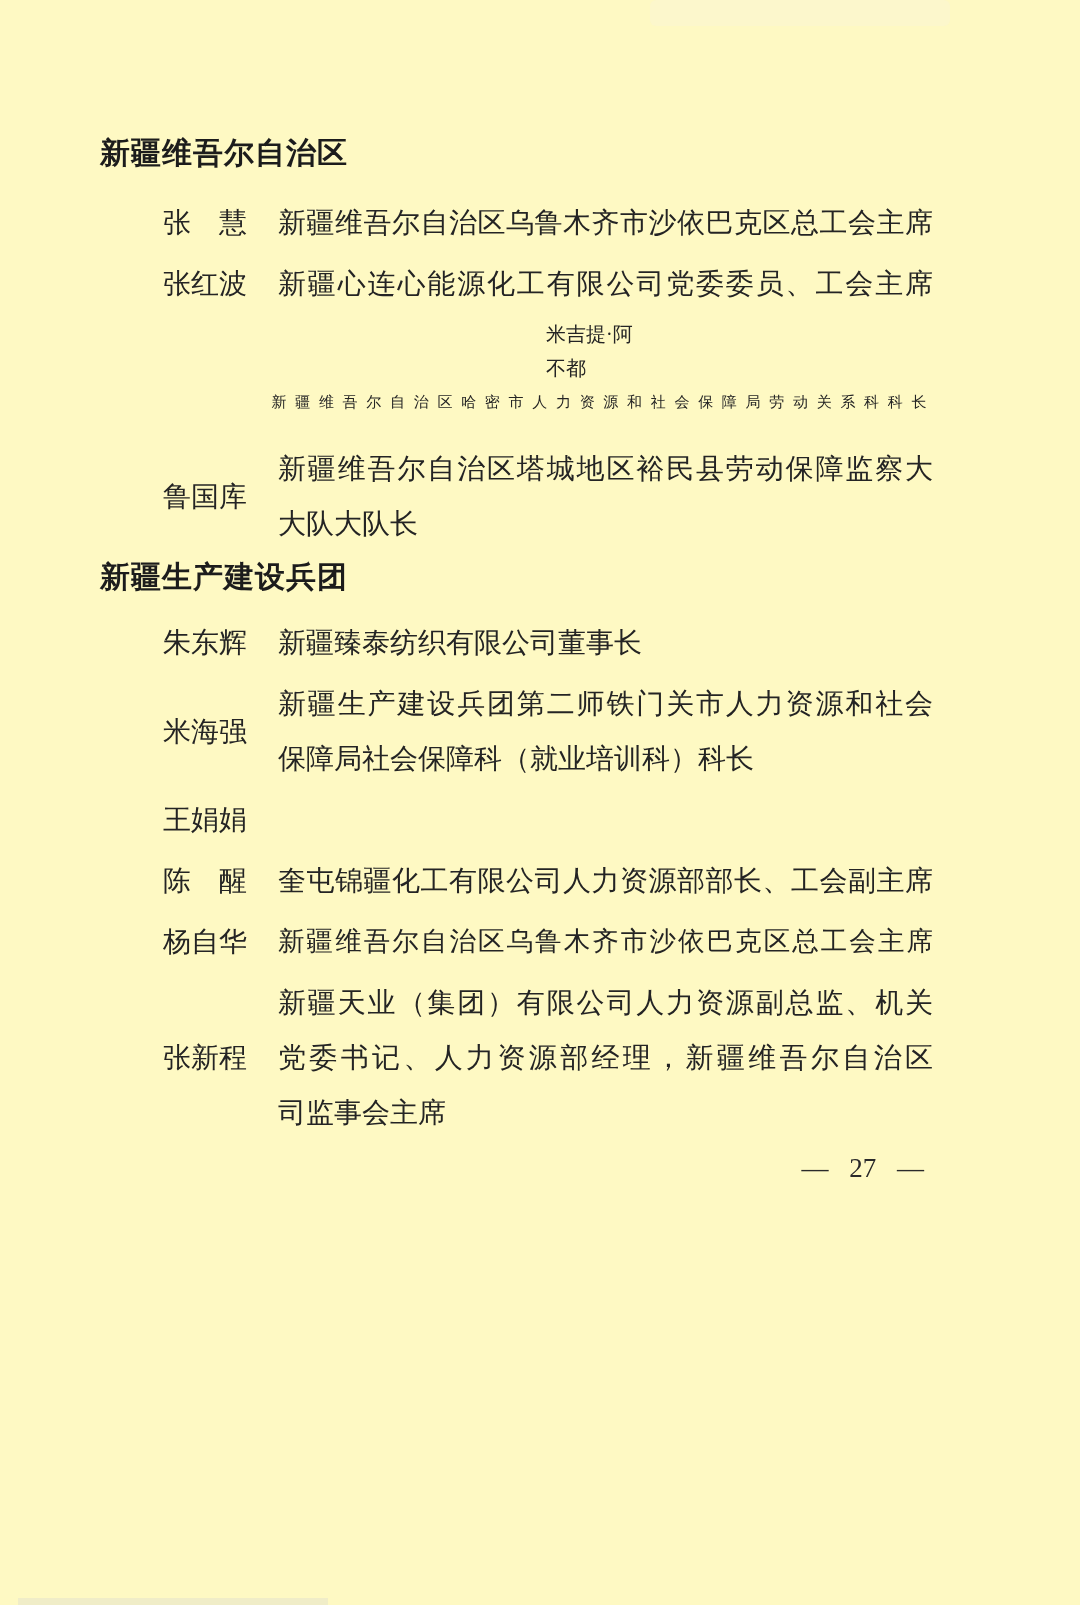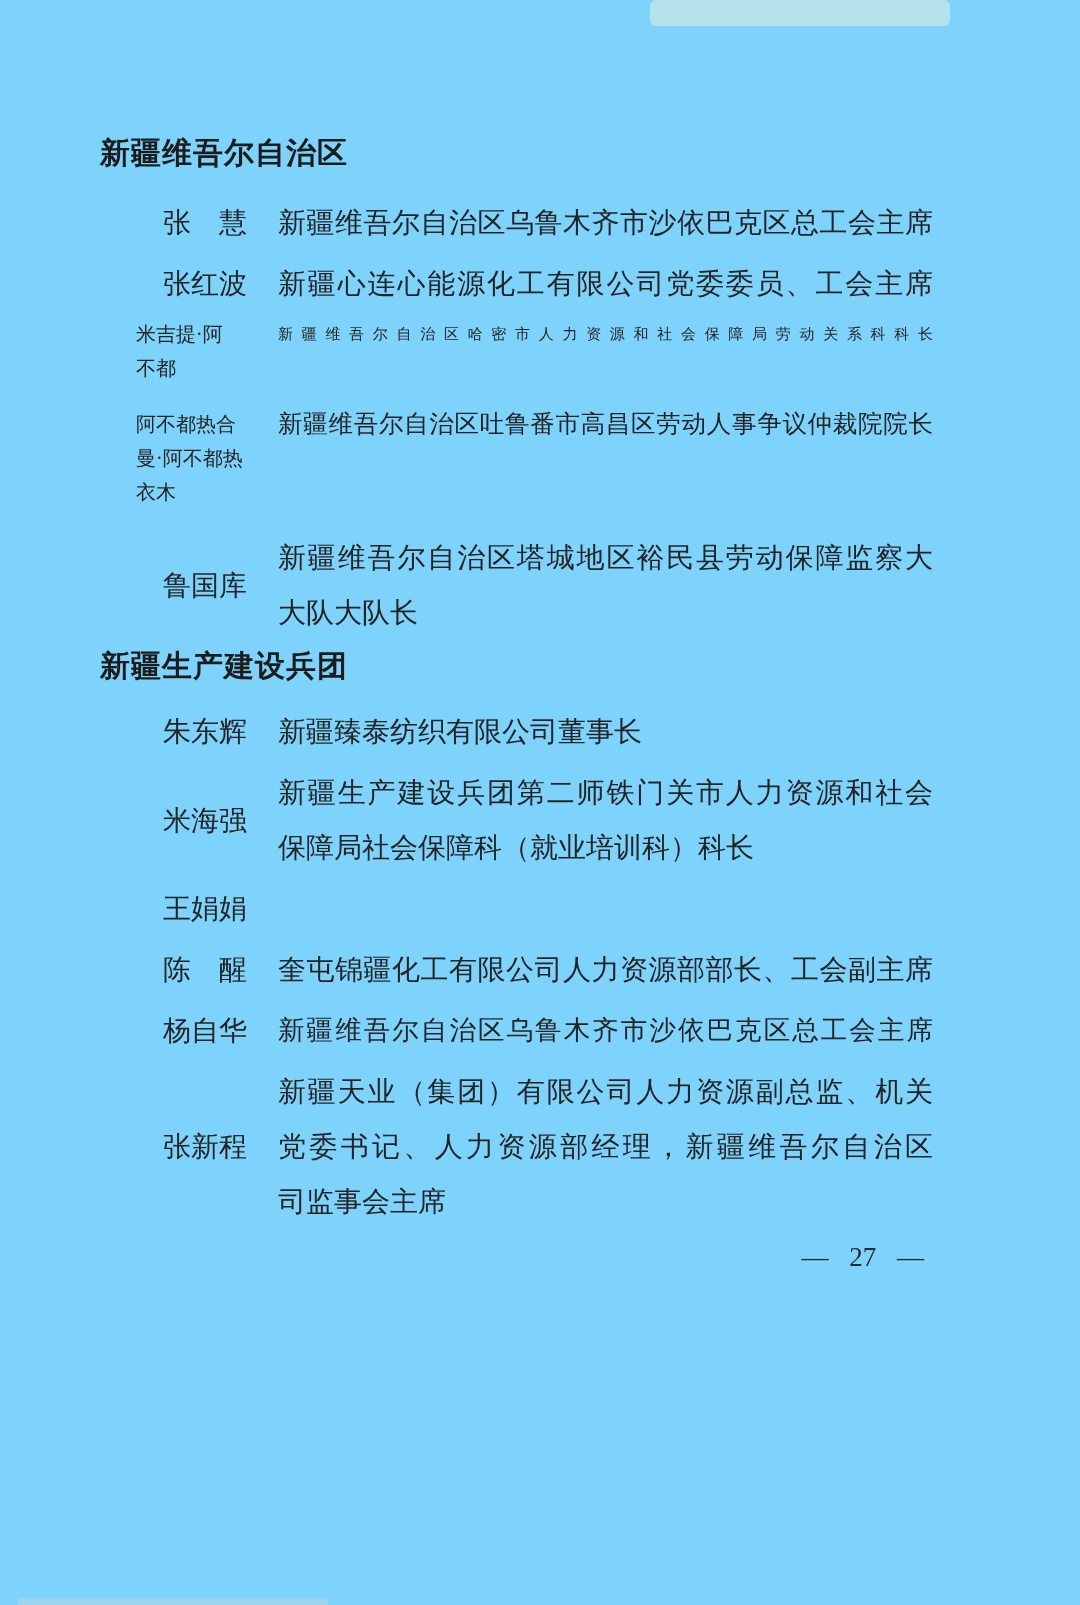--- a/index.html
+++ b/index.html
@@ -4,21 +4,21 @@
 <style>
   html, body {
     margin: 0;
     padding: 0;
     background: #ffffff;
   }
   .page {
     position: relative;
     width: 1080px;
     height: 1605px;
-    background: #7dd3fc;
+    background: #fef9c3;
     box-sizing: border-box;
     padding: 133px 0 0 100px;
     overflow: hidden;
     font-family: "Liberation Serif", serif;
     color: #242424;
   }
   
   .artifact-top {
     position: absolute;
     left: 650px; top: 0;
@@ -81,21 +81,21 @@
   }
   .pline.end {
     text-align: left;
     text-align-last: left;
   }
   .pline.fs26 { font-size: 26.5px; }
   .pline.fs24 { font-size: 24.5px; }
   .pline.fs23 { font-size: 15px; }
 
   
-  .entry.small { align-items: flex-start; margin-bottom: 22px; }
+  .entry.small { align-items: center; margin-bottom: 22px; flex-direction: column; }
   .entry.small .name {
     width: 124px;
     margin-left: 36px;
     font-size: 20px;
     line-height: 34px;
     text-align: left;
     text-align-last: left;
   }
   .entry.small .pos { margin-left: 18px; }
   .entry.small .pline { line-height: 34px; }
@@ -138,28 +138,20 @@
     </div>
 
     <div class="entry small">
       <div class="name">米吉提·阿
 不都</div>
       <div class="pos">
         <div class="pline full fs23">新疆维吾尔自治区哈密市人力资源和社会保障局劳动关系科科长</div>
       </div>
     </div>
 
-    <div class="entry small small3">
-      <div class="name">阿不都热合
-曼·阿不都热
-衣木</div>
-      <div class="pos">
-        <div class="pline full fs24">新疆维吾尔自治区吐鲁番市高昌区劳动人事争议仲裁院院长</div>
-      </div>
-    </div>
 
     <div class="entry">
       <div class="name">鲁国库</div>
       <div class="pos">
         <div class="pline full">新疆维吾尔自治区塔城地区裕民县劳动保障监察大</div>
         <div class="pline end">大队大队长</div>
       </div>
     </div>
   </div>
 

